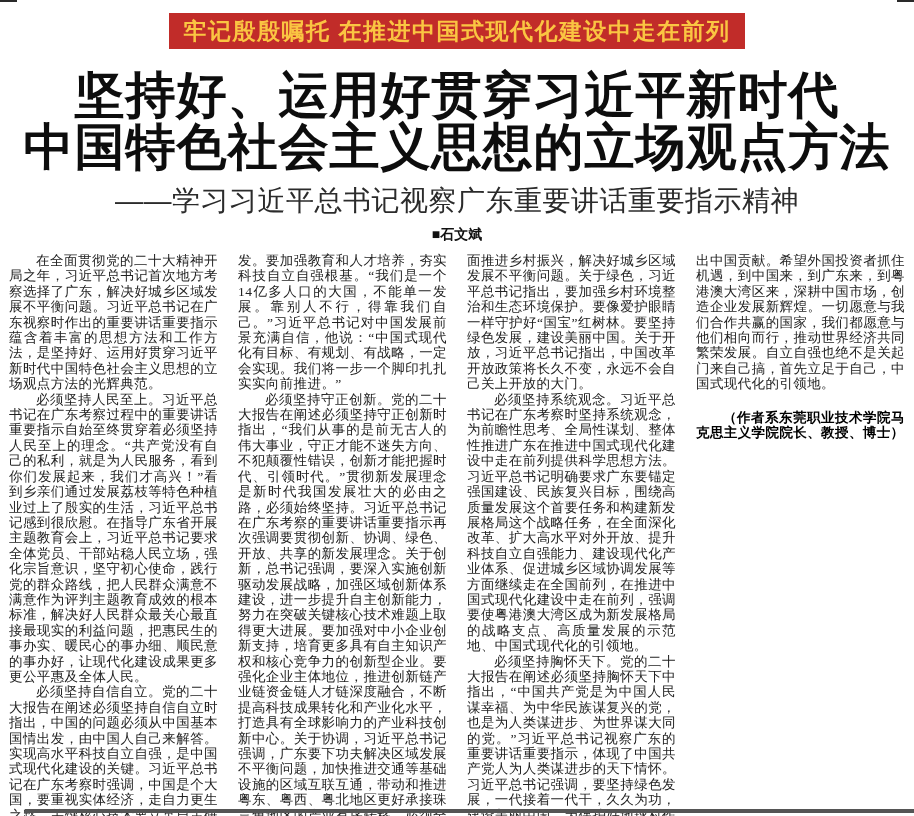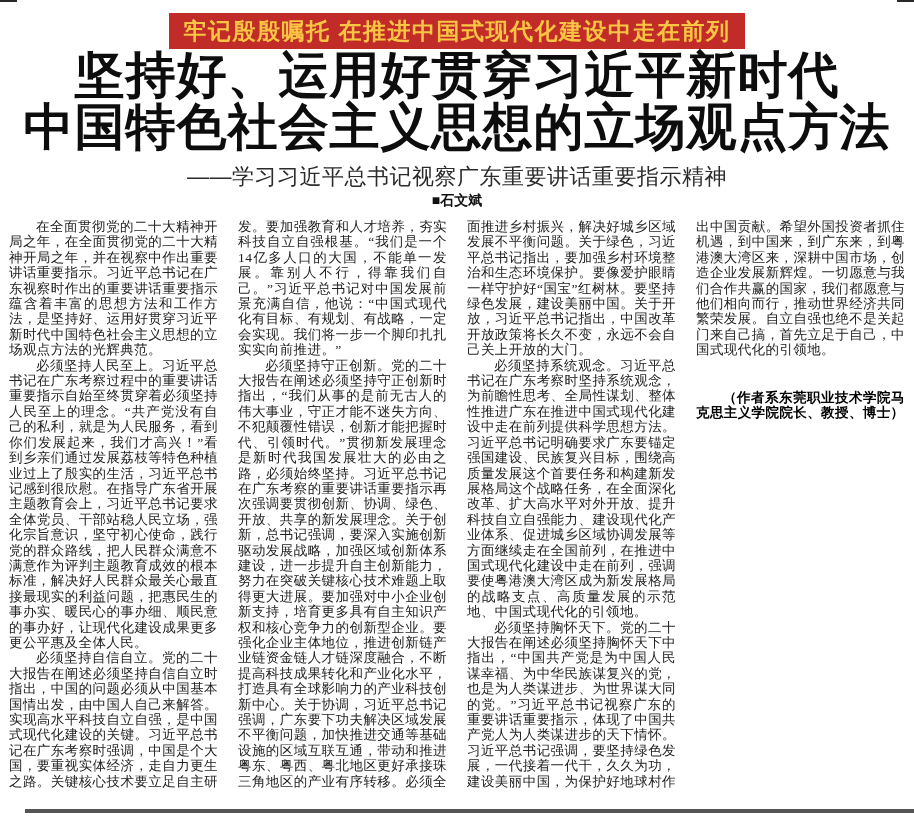--- a/index.html
+++ b/index.html
@@ -29,60 +29,61 @@
     padding:7px 15px 6px 15px;
   }
 
   .headline{
     text-align:center;
     font-weight:900;
     color:#0d0d0d;
     font-size:50px;
     line-height:1.04;
     letter-spacing:1px;
-    margin-top:0;
+    margin-top:20px;
     font-family:"Liberation Serif","DejaVu Serif",serif;
   }
   .headline .hl-line{white-space:nowrap;}
 
   .subtitle{
     text-align:center;
     font-family:"Liberation Sans","DejaVu Sans",sans-serif;
-    font-size:22px;
+    font-size:28px;
     color:#2b2b2b;
     margin-top:9px;
     letter-spacing:0.5px;
   }
   .author{
     text-align:center;
     font-family:"Liberation Sans","DejaVu Sans",sans-serif;
     font-weight:bold;
     font-size:14px;
     color:#111;
+    margin-top:6px;
   }
 
   .article{
     margin:9px 9px 0 9px;
     height:578px;
     column-count:4;
     column-gap:20px;
     column-fill:auto;
     text-align:justify;
     font-size:13.5px;
     line-height:15.4px;
     letter-spacing:0.4px;
     color:#222;
     overflow:hidden;
   }
   .article p{margin:0;text-indent:2em;}
   .article p.credit{
     font-family:"Liberation Sans","DejaVu Sans",sans-serif;
     font-weight:bold;
     color:#000;
-    margin-top:32px;
+    margin-top:18px;
     text-indent:2em;
   }
 
   .bottom-rule{
     position:absolute;
     left:25px;right:0;bottom:3px;
     height:4px;
     background:#555555;
   }
 </style>
@@ -100,21 +101,21 @@
   <div class="headline">
     <div class="hl-line">坚持好、运用好贯穿习近平新时代</div>
     <div class="hl-line">中国特色社会主义思想的立场观点方法</div>
   </div>
 
   <div class="subtitle">——学习习近平总书记视察广东重要讲话重要指示精神</div>
 
   <div class="author">■石文斌</div>
 
   <div class="article">
-      <p>在全面贯彻党的二十大精神开局之年，在全面贯彻党的二十大精神开局之年，并在视察中作出重要讲话重要指示。习近平总书记在广东视察时作出的重要讲话重要指示蕴含着丰富的思想方法和工作方法，是坚持好、运用好贯穿习近平新时代中国特色社会主义思想的立场观点方法的光辉典范。</p>
+      <p>在全面贯彻党的二十大精神开局之年，习近平总书记首次地方考察选择了广东，解决好城乡区域发展不平衡问题。习近平总书记在广东视察时作出的重要讲话重要指示蕴含着丰富的思想方法和工作方法，是坚持好、运用好贯穿习近平新时代中国特色社会主义思想的立场观点方法的光辉典范。</p>
       <p>必须坚持人民至上。习近平总书记在广东考察过程中的重要讲话重要指示自始至终贯穿着必须坚持人民至上的理念。“共产党没有自己的私利，就是为人民服务，看到你们发展起来，我们才高兴！”看到乡亲们通过发展荔枝等特色种植业过上了殷实的生活，习近平总书记感到很欣慰。在指导广东省开展主题教育会上，习近平总书记要求全体党员、干部站稳人民立场，强化宗旨意识，坚守初心使命，践行党的群众路线，把人民群众满意不满意作为评判主题教育成效的根本标准，解决好人民群众最关心最直接最现实的利益问题，把惠民生的事办实、暖民心的事办细、顺民意的事办好，让现代化建设成果更多更公平惠及全体人民。</p>
       <p>必须坚持自信自立。党的二十大报告在阐述必须坚持自信自立时指出，中国的问题必须从中国基本国情出发，由中国人自己来解答。实现高水平科技自立自强，是中国式现代化建设的关键。习近平总书记在广东考察时强调，中国是个大国，要重视实体经济，走自力更生之路。关键核心技术要立足自主研发。要加强教育和人才培养，夯实科技自立自强根基。“我们是一个14亿多人口的大国，不能单一发展。靠别人不行，得靠我们自己。”习近平总书记对中国发展前景充满自信，他说：“中国式现代化有目标、有规划、有战略，一定会实现。我们将一步一个脚印扎扎实实向前推进。”</p>
       <p>必须坚持守正创新。党的二十大报告在阐述必须坚持守正创新时指出，“我们从事的是前无古人的伟大事业，守正才能不迷失方向、不犯颠覆性错误，创新才能把握时代、引领时代。”贯彻新发展理念是新时代我国发展壮大的必由之路，必须始终坚持。习近平总书记在广东考察的重要讲话重要指示再次强调要贯彻创新、协调、绿色、开放、共享的新发展理念。关于创新，总书记强调，要深入实施创新驱动发展战略，加强区域创新体系建设，进一步提升自主创新能力，努力在突破关键核心技术难题上取得更大进展。要加强对中小企业创新支持，培育更多具有自主知识产权和核心竞争力的创新型企业。要强化企业主体地位，推进创新链产业链资金链人才链深度融合，不断提高科技成果转化和产业化水平，打造具有全球影响力的产业科技创新中心。关于协调，习近平总书记强调，广东要下功夫解决区域发展不平衡问题，加快推进交通等基础设施的区域互联互通，带动和推进粤东、粤西、粤北地区更好承接珠三角地区的产业有序转移。必须全面推进乡村振兴，解决好城乡区域发展不平衡问题。关于绿色，习近平总书记指出，要加强乡村环境整治和生态环境保护。要像爱护眼睛一样守护好“国宝”红树林。要坚持绿色发展，建设美丽中国。关于开放，习近平总书记指出，中国改革开放政策将长久不变，永远不会自己关上开放的大门。</p>
       <p>必须坚持系统观念。习近平总书记在广东考察时坚持系统观念，为前瞻性思考、全局性谋划、整体性推进广东在推进中国式现代化建设中走在前列提供科学思想方法。习近平总书记明确要求广东要锚定强国建设、民族复兴目标，围绕高质量发展这个首要任务和构建新发展格局这个战略任务，在全面深化改革、扩大高水平对外开放、提升科技自立自强能力、建设现代化产业体系、促进城乡区域协调发展等方面继续走在全国前列，在推进中国式现代化建设中走在前列，强调要使粤港澳大湾区成为新发展格局的战略支点、高质量发展的示范地、中国式现代化的引领地。</p>
       <p>必须坚持胸怀天下。党的二十大报告在阐述必须坚持胸怀天下中指出，“中国共产党是为中国人民谋幸福、为中华民族谋复兴的党，也是为人类谋进步、为世界谋大同的党。”习近平总书记视察广东的重要讲话重要指示，体现了中国共产党人为人类谋进步的天下情怀。习近平总书记强调，要坚持绿色发展，一代接着一代干，久久为功，建设美丽中国，为保护好地球村作出中国贡献。希望外国投资者抓住机遇，到中国来，到广东来，到粤港澳大湾区来，深耕中国市场，创造企业发展新辉煌。一切愿意与我们合作共赢的国家，我们都愿意与他们相向而行，推动世界经济共同繁荣发展。自立自强也绝不是关起门来自己搞，首先立足于自己，中国式现代化的引领地。</p>
       <p class="credit">（作者系东莞职业技术学院马克思主义学院院长、教授、博士）</p>
     </div>
 
   <div class="bottom-rule"></div>
 </div>

